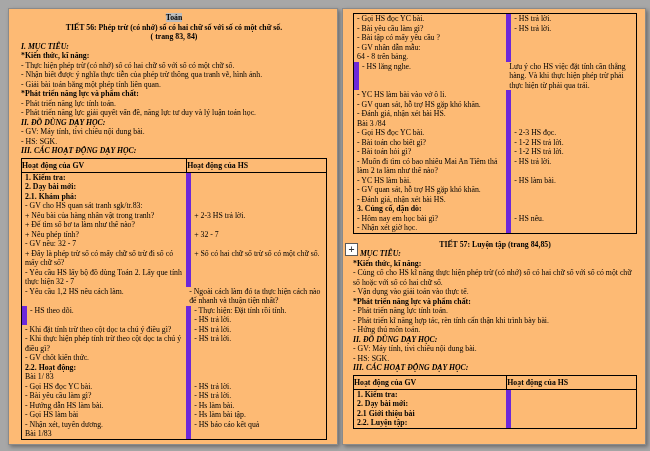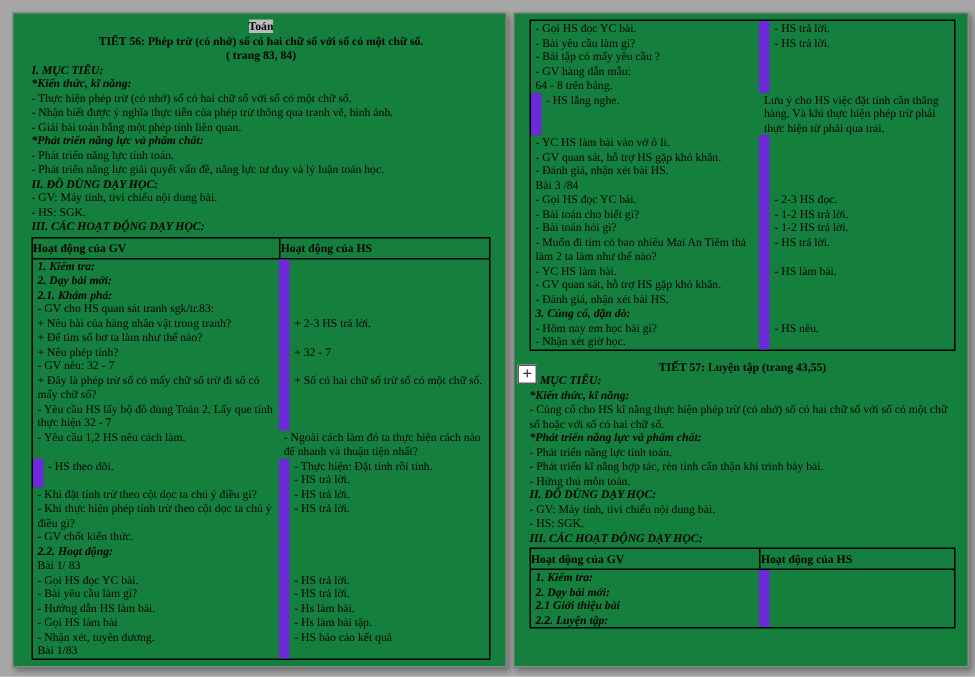--- a/index.html
+++ b/index.html
@@ -1,40 +1,40 @@
 <!DOCTYPE html>
 <html><head>
 <meta charset="utf-8">
 <style>
   html,body{margin:0;padding:0;}
   .desk{
     position:relative;width:650px;height:451px;background:#a7a7a7;
     font-family:"Liberation Serif",serif;color:#000;overflow:hidden;
   }
   .page{
-    position:absolute;top:8px;height:437px;background:#15803d;
+    position:absolute;top:8px;height:437px;background:#fdba74;
     border:1px solid #8a8a8a;box-shadow:2px 2px 4px rgba(0,0,0,.35);
     overflow:hidden;box-sizing:border-box;
   }
   .page.left{left:8px;width:330px;padding:4px 10px 0 12px;}
   .page.right{left:342px;width:304px;padding:4px 8px 0 10px;}
   .ln{font-size:7.8px;line-height:9.5px;white-space:normal;}
   .s-b{font-weight:bold;font-style:italic;}
   .s-i{}
-  .s-bi{font-weight:bold;font-style:italic;}
+  .s-bi{font-weight:bold;}
   .s-bc{font-weight:bold;text-align:center;}
   .hl{background:#bcbcbc;}
   .doc-table{border:1px solid #000;margin-top:2px;}
   .doc-table.cont{margin-top:0;}
   .thead{display:grid;grid-template-columns:54% 46%;border-bottom:1px solid #000;}
   .thead .th{font-weight:bold;font-size:7.8px;line-height:13px;}
   .thead .th.hs{border-left:1px solid #000;}
   .pairs{display:grid;grid-template-columns:54% 46%;}
   .pairs .cell{padding:0 3px;min-height:1px;}
-  .pairs .cell.hs{border-left:7px solid #6d28d9;}
+  .pairs .cell.hs{border-left:5px solid #6d28d9;}
   .tiet57{margin-top:6px;}
   .plus-handle{
     position:absolute;left:345px;top:243px;width:13px;height:13px;
     background:#fff;border:1px solid #5a5a5a;box-sizing:border-box;
     font-family:"DejaVu Sans Mono",monospace;font-size:10px;line-height:11px;
     text-align:center;cursor:pointer;color:#333;
   }
 </style>
 </head>
 <body>
@@ -184,21 +184,21 @@
             <div class="ln">- Bài yêu cầu làm gì?</div>
           </div>
           <div class="cell hs">
             <div class="ln">- HS trả lời.</div>
           </div>
           <div class="cell gv">
             <div class="ln">- Bài tập có mấy yêu cầu ?</div>
           </div>
           <div class="cell hs"></div>
           <div class="cell gv">
-            <div class="ln">- GV hàng dẫn mẫu:</div>
+            <div class="ln">- GV nhân dẫn mẫu:</div>
             <div class="ln">64 - 8 trên bảng.</div>
           </div>
           <div class="cell hs"></div>
           <div class="cell hs">
             <div class="ln">- HS lắng nghe.</div>
           </div>
           <div class="cell gv">
             <div class="ln">Lưu ý cho HS việc đặt tính cần thẳng hàng. Và khi thực hiện phép trừ phải thực hiện từ phải qua trái.</div>
           </div>
           <div class="cell gv">
@@ -265,24 +265,25 @@
           <div class="cell hs">
             <div class="ln">- HS nêu.</div>
           </div>
           <div class="cell gv">
             <div class="ln">- Nhận xét giờ học.</div>
           </div>
           <div class="cell hs"></div>
         </div>
     </div>
     <div class="tiet57">
-        <div class="ln s-bc">TIẾT 57: Luyện tập (trang 43,55)</div>
+        <div class="ln s-bc">TIẾT 57: Luyện tập (trang 84,85)</div>
         <div class="ln s-b">I. MỤC TIÊU:</div>
         <div class="ln s-bi">*Kiến thức, kĩ năng:</div>
         <div class="ln">- Củng cố cho HS kĩ năng thực hiện phép trừ (có nhớ) số có hai chữ số với số có một chữ số hoặc với số có hai chữ số.</div>
+        <div class="ln">- Vận dụng vào giải toán vào thực tế.</div>
         <div class="ln s-bi">*Phát triển năng lực và phẩm chất:</div>
         <div class="ln">- Phát triển năng lực tính toán.</div>
         <div class="ln">- Phát triển kĩ năng hợp tác, rèn tính cẩn thận khi trình bày bài.</div>
         <div class="ln">- Hứng thú môn toán.</div>
         <div class="ln s-b">II. ĐỒ DÙNG DẠY HỌC:</div>
         <div class="ln">- GV: Máy tính, tivi chiếu nội dung bài.</div>
         <div class="ln">- HS: SGK.</div>
         <div class="ln s-b">III. CÁC HOẠT ĐỘNG DẠY HỌC:</div>
       </div>
     <div class="doc-table">

